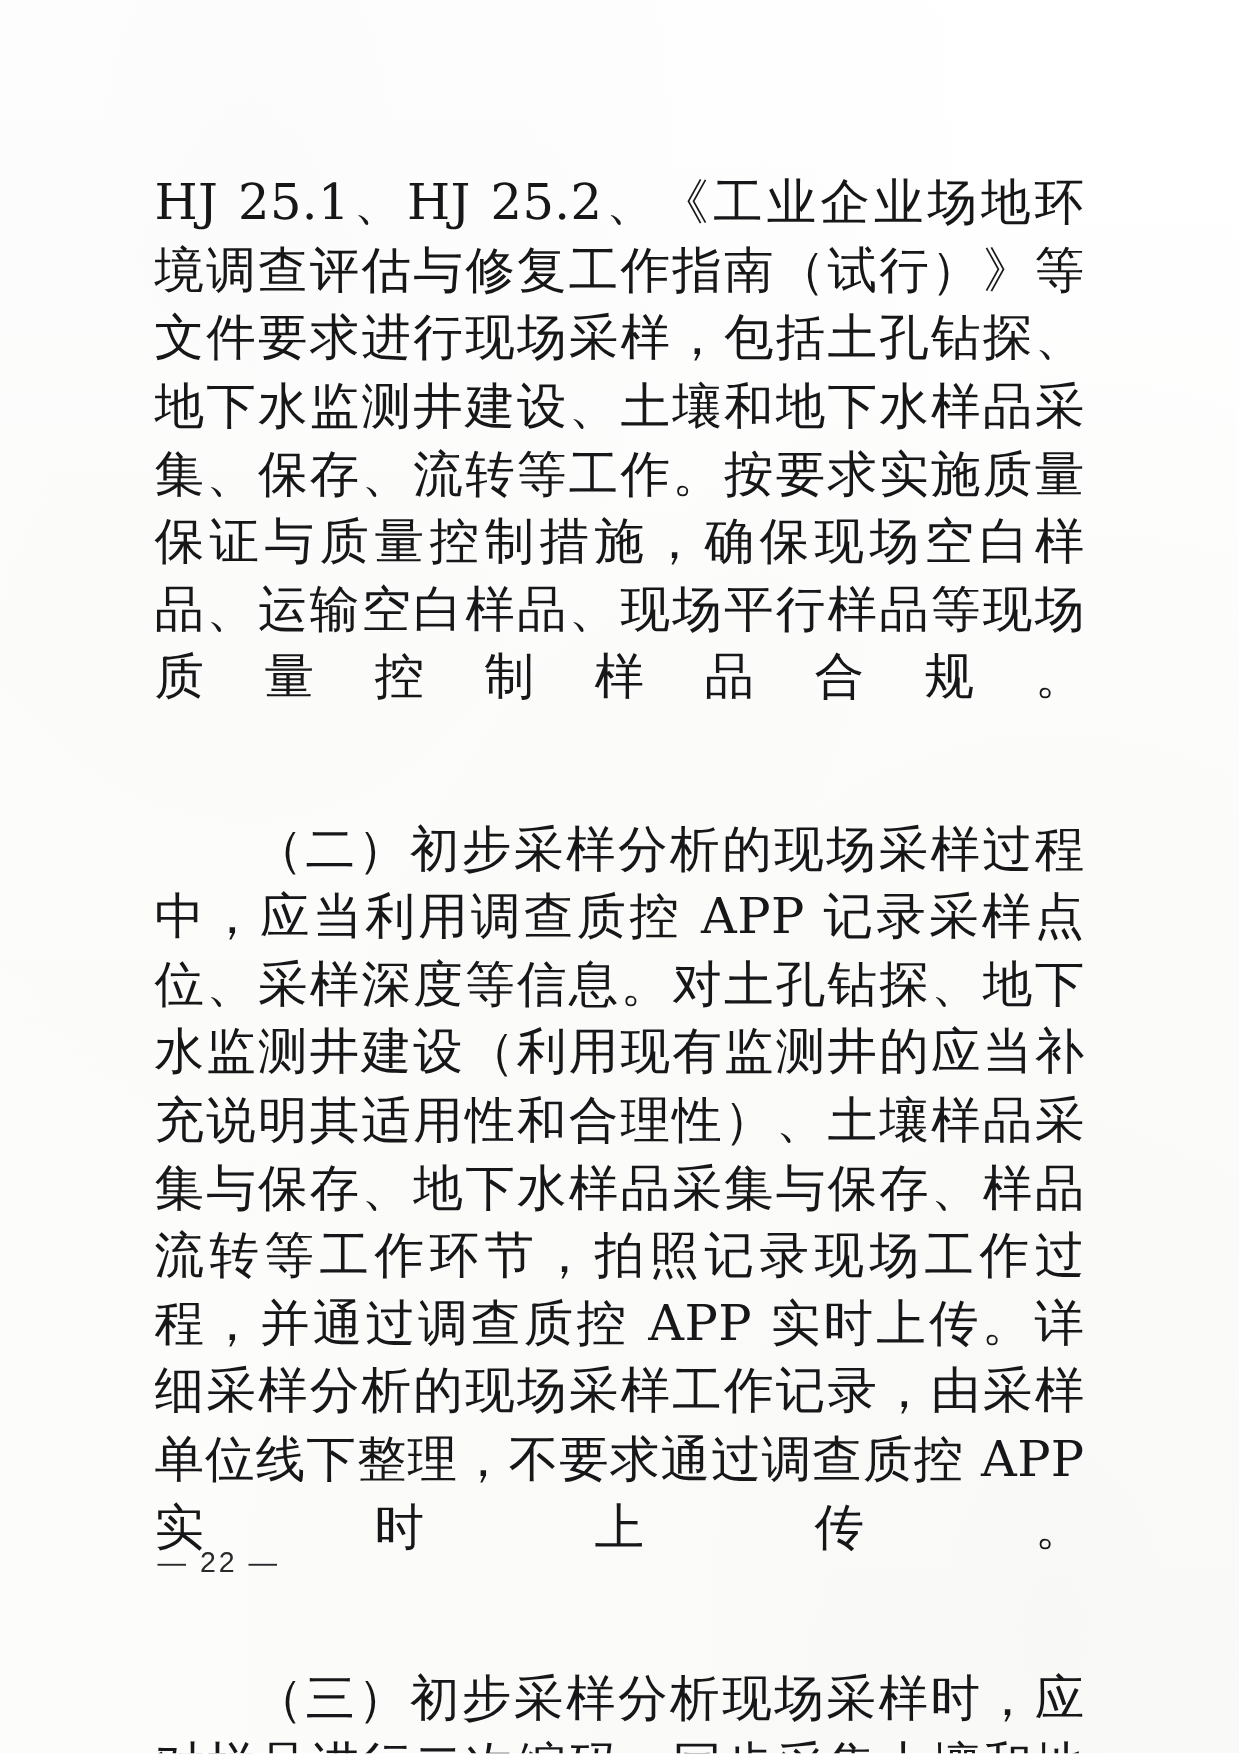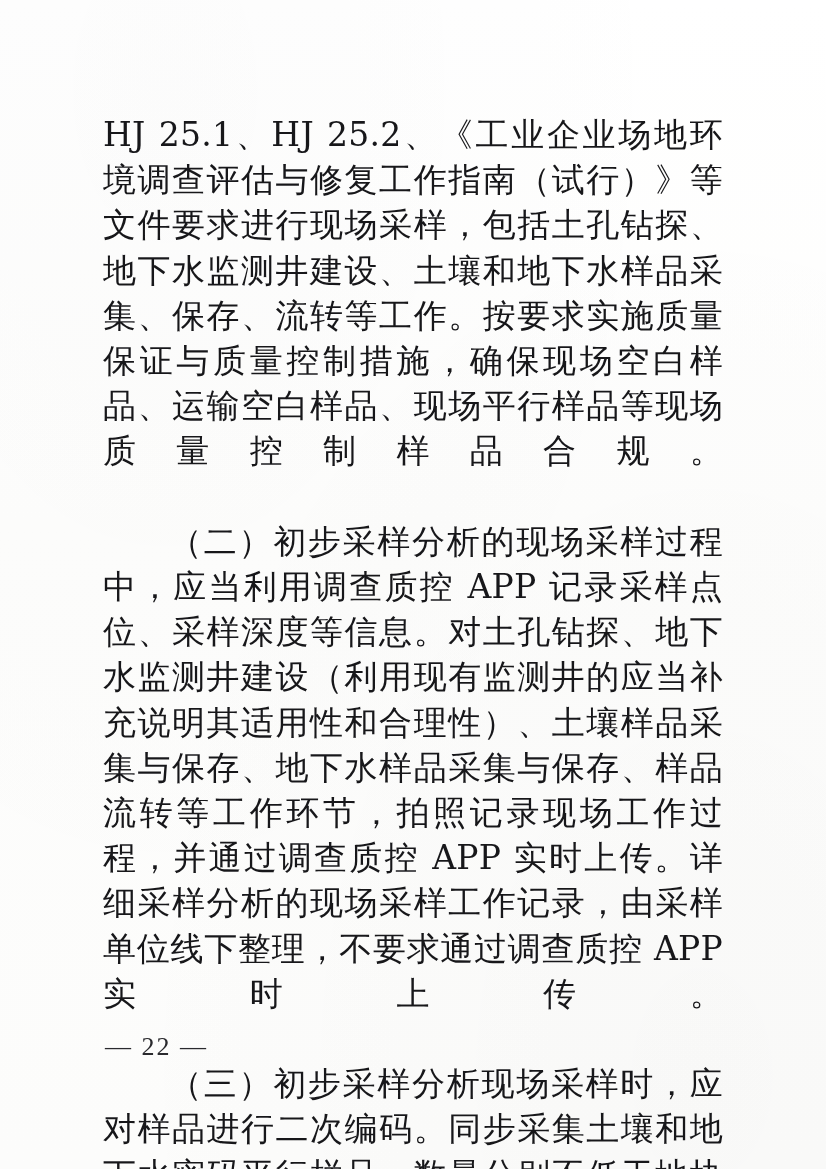--- a/index.html
+++ b/index.html
@@ -50,36 +50,37 @@
     color: #17171a;
     text-align: justify;
     text-justify: inter-character;
     letter-spacing: 0.25px;
     text-indent: 0;
     -webkit-font-smoothing: antialiased;
   }
 
   .para.indent {
     text-indent: 2em;
+    margin-top: 24px;
   }
 
   
   .para::after {
     content: "";
     display: inline-block;
     width: 100%;
   }
 
   .page-number {
     position: absolute;
     left: 105px;
     top: 1032px;
     z-index: 2;
-    font-family: Liberation Serif, serif;
-    font-size: 26px;
+    font-family: Liberation Sans, sans-serif;
+    font-size: 19px;
     color: #2a2a2e;
     letter-spacing: 2px;
     white-space: nowrap;
   }
 </style>
 </head>
 <body>
 
 <div class="page">
 

